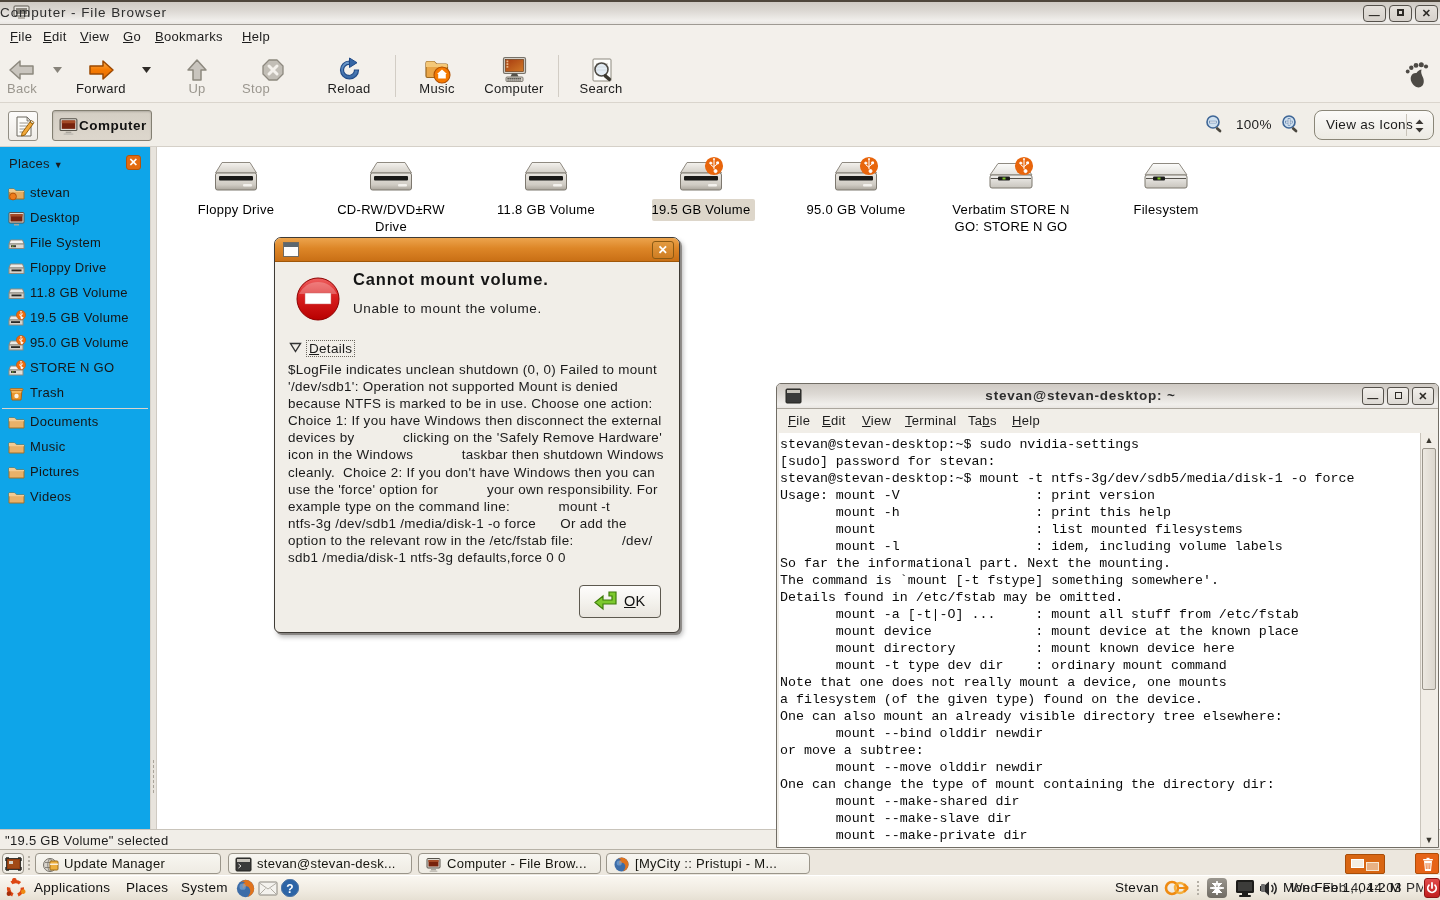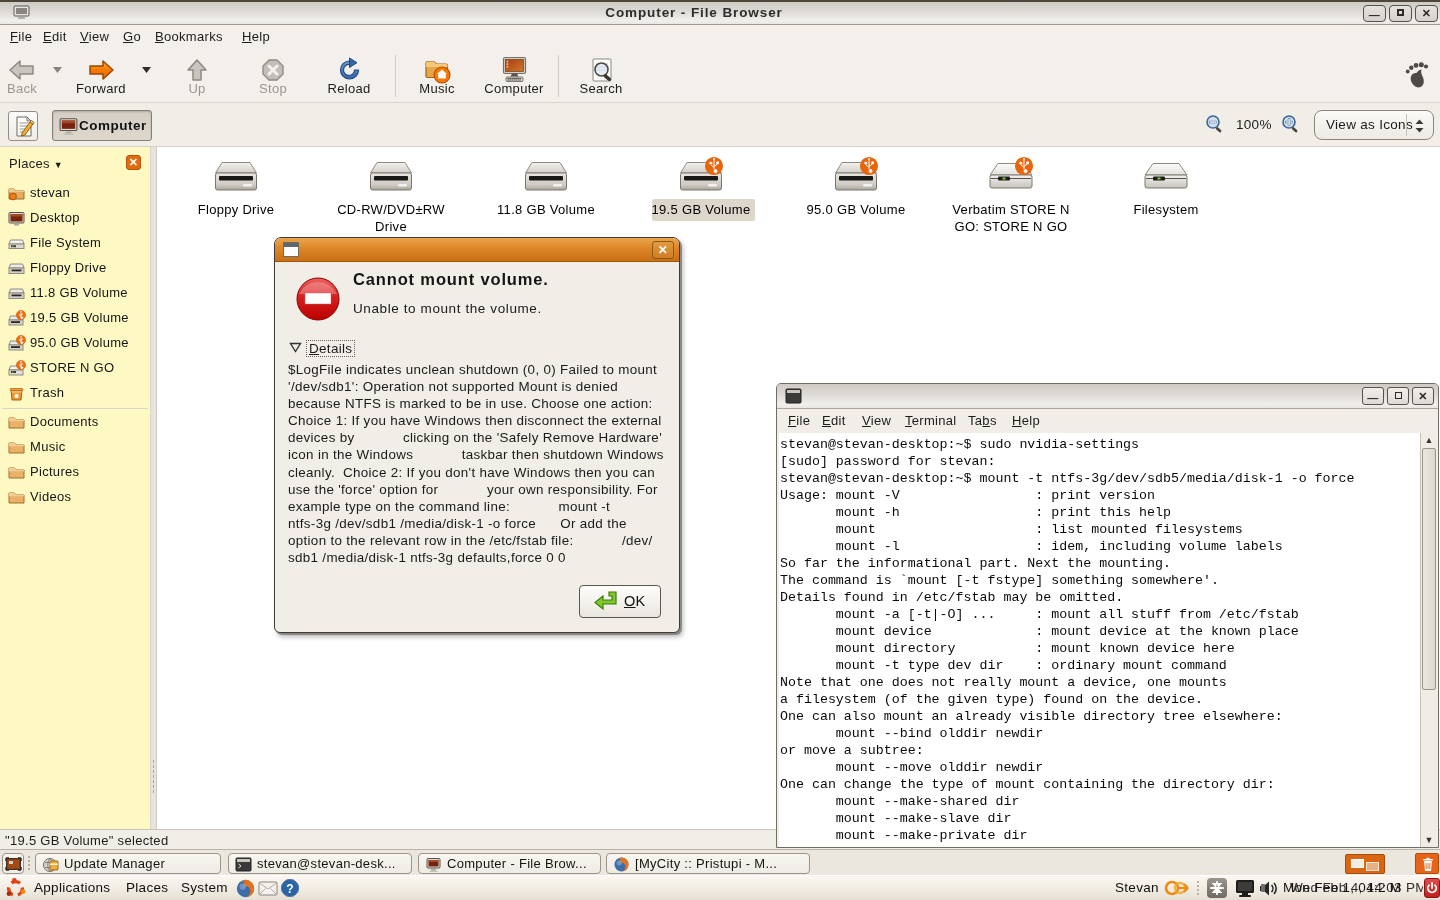--- a/index.html
+++ b/index.html
@@ -1,39 +1,39 @@
 <!DOCTYPE html>
 <html><head><meta charset="utf-8"><style>
 *{margin:0;padding:0;box-sizing:border-box}
 html,body{width:1440px;height:900px;overflow:hidden;font-family:"Liberation Sans",sans-serif;background:#fff;position:relative;letter-spacing:.3px}
 .abs{position:absolute}
 
 #titlebar{left:0;top:0;width:1440px;height:25px;background:linear-gradient(#cfcac4,#dcd8d3 40%,#f1efec 85%,#e9e6e2);border-top:2px solid #4e463c;border-bottom:1px solid #9e9a93}
-#titlebar .title{position:absolute;left:0;right:52px;top:3px;text-align:center;font-weight:bold;font-size:13.5px;color:#2d2d2d;letter-spacing:.9px}
+#titlebar .title{position:absolute;left:0;right:52px;top:3px;text-align:left;font-weight:normal;font-size:13.5px;color:#2d2d2d;letter-spacing:.9px}
 .winbtn{position:absolute;top:3px;width:23px;height:17px;border:1px solid #55514b;border-radius:4px;background:linear-gradient(#e5e1dc,#d6d1cb);color:#2e2b27;text-align:center;font-weight:bold;font-size:11px;line-height:15px}
 
 #menubar{left:0;top:25px;width:1440px;height:25px;background:#f3f0eb}
 .mi{position:absolute;top:4px;font-size:13px;color:#1c1c1c}
 .mi u{text-decoration:underline}
 
 #toolbar{left:0;top:50px;width:1440px;height:53px;background:#f3f0eb;border-bottom:1px solid #dad5cd}
 .tbl{position:absolute;top:31px;font-size:13px;color:#1c1c1c;text-align:center;transform:translateX(-50%)}
 .tbl.dis{color:#9a968e}
 .tsep{position:absolute;top:5px;height:42px;width:1px;background:#d2cdc5}
 
 #locbar{left:0;top:103px;width:1440px;height:44px;background:#f1eee8;border-bottom:1px solid #d5d0c8}
 #notebtn{position:absolute;left:8px;top:8px;width:30px;height:30px;border:1px solid #928e84;border-radius:3px;background:linear-gradient(#fdfcfb,#efece7)}
 #compbtn{position:absolute;left:52px;top:7px;width:100px;height:31px;border:1px solid #837f72;border-radius:3px;background:linear-gradient(#d4cec4,#ddd7cd);box-shadow:inset 0 1px 2px rgba(0,0,0,.18)}
 #compbtn span{position:absolute;left:26px;top:7px;font-weight:bold;font-size:13.5px;color:#111;letter-spacing:.5px}
 #zoomtxt{position:absolute;left:1236px;top:14px;font-size:13.5px;color:#1c1c1c}
 #viewcombo{position:absolute;left:1314px;top:7px;width:120px;height:30px;border:1px solid #8a8678;border-radius:8px;background:linear-gradient(#fbfaf8,#eceae3)}
 #viewcombo span{position:absolute;left:11px;top:6px;font-size:13.5px;color:#1c1c1c}
 #viewcombo .vsep{position:absolute;right:26px;top:3px;bottom:3px;width:1px;background:#c8c3b9}
 
-#sidebar{left:0;top:147px;width:150px;height:682px;background:#fef9c3}
+#sidebar{left:0;top:147px;width:150px;height:682px;background:#0ea5e9}
 #sidesep{left:150px;top:147px;width:7px;height:682px;background:#e8e4dd;border-left:1px solid #d8d3cb;border-right:1px solid #cfcac2}
 #places-h{position:absolute;left:9px;top:9px;font-size:13px;color:#1c1c1c}
 #places-x{position:absolute;left:126px;top:8px;width:15px;height:15px;background:#e36b10;border:1px solid #b4540a;border-radius:3px;color:#fff;font-weight:bold;font-size:11px;line-height:13px;text-align:center}
 .srow{position:absolute;left:0;width:150px;height:25px}
 .srow .lbl{position:absolute;left:30px;top:4px;font-size:13px;color:#161616;white-space:nowrap}
 .srow svg{position:absolute;left:8px;top:4px}
 #side-sep2{position:absolute;left:2px;top:261px;width:146px;height:1px;background:#d9d4cc}
 
 #main{left:157px;top:147px;width:1283px;height:682px;background:#fff}
 .fileicon{position:absolute;text-align:center}
@@ -170,21 +170,21 @@
         <circle cx="10.3" cy="7.8" r="2.2" fill="#4d4a45"></circle>
         <circle cx="15" cy="5.4" r="2.4" fill="#4d4a45"></circle>
         <circle cx="6.7" cy="11.5" r="1.9" fill="#4d4a45"></circle>
         <circle cx="20.3" cy="4.8" r="2.5" fill="#4d4a45"></circle>
         <circle cx="25" cy="6.5" r="2.1" fill="#4d4a45"></circle>
       </svg>
  </div>
  <span class="tbl dis" style="left:22px">Back</span>
  <span class="tbl" style="left:101px">Forward</span>
  <span class="tbl dis" style="left:197px">Up</span>
- <span class="tbl dis" style="left:273px">Stop</span>
+ <span class="tbl dis" style="left:256px">Stop</span>
  <span class="tbl" style="left:349px">Reload</span>
  <span class="tbl" style="left:437px">Music</span>
  <span class="tbl" style="left:514px">Computer</span>
  <span class="tbl" style="left:601px">Search</span>
  <div class="tsep" style="left:395px"></div>
  <div class="tsep" style="left:558px"></div>
 </div>
 
 <div class="abs" id="locbar">
  <div id="notebtn">
@@ -486,20 +486,21 @@
   <span><u>O</u>K</span>
  </div>
 </div>
 
 <div class="abs" id="term">
  <div id="term-title">
   <svg class="abs" style="left:8px;top:4px" width="17" height="17" viewBox="0 0 17 17">
         <rect x="1" y="1" width="15" height="14" rx="1" fill="#3a3a3a" stroke="#23221f"></rect>
         <rect x="2" y="2" width="13" height="3" fill="#c8c4bc"></rect>
       </svg>
+  <div class="ttl">stevan@stevan-desktop: ~</div>
   <div class="twinbtn" style="right:54px"><span style="position:relative;top:2px">—</span></div>
   <div class="twinbtn" style="right:29px"><span style="display:inline-block;width:7px;height:7px;border:1.5px solid #2e2b27;vertical-align:1px"></span></div>
   <div class="twinbtn" style="right:4px">✕</div>
  </div>
  <div id="term-menu">
   <span class="mi" style="left:10px"><u>F</u>ile</span>
   <span class="mi" style="left:44px"><u>E</u>dit</span>
   <span class="mi" style="left:84px"><u>V</u>iew</span>
   <span class="mi" style="left:127px"><u>T</u>erminal</span>
   <span class="mi" style="left:190px">Ta<u>b</u>s</span>

